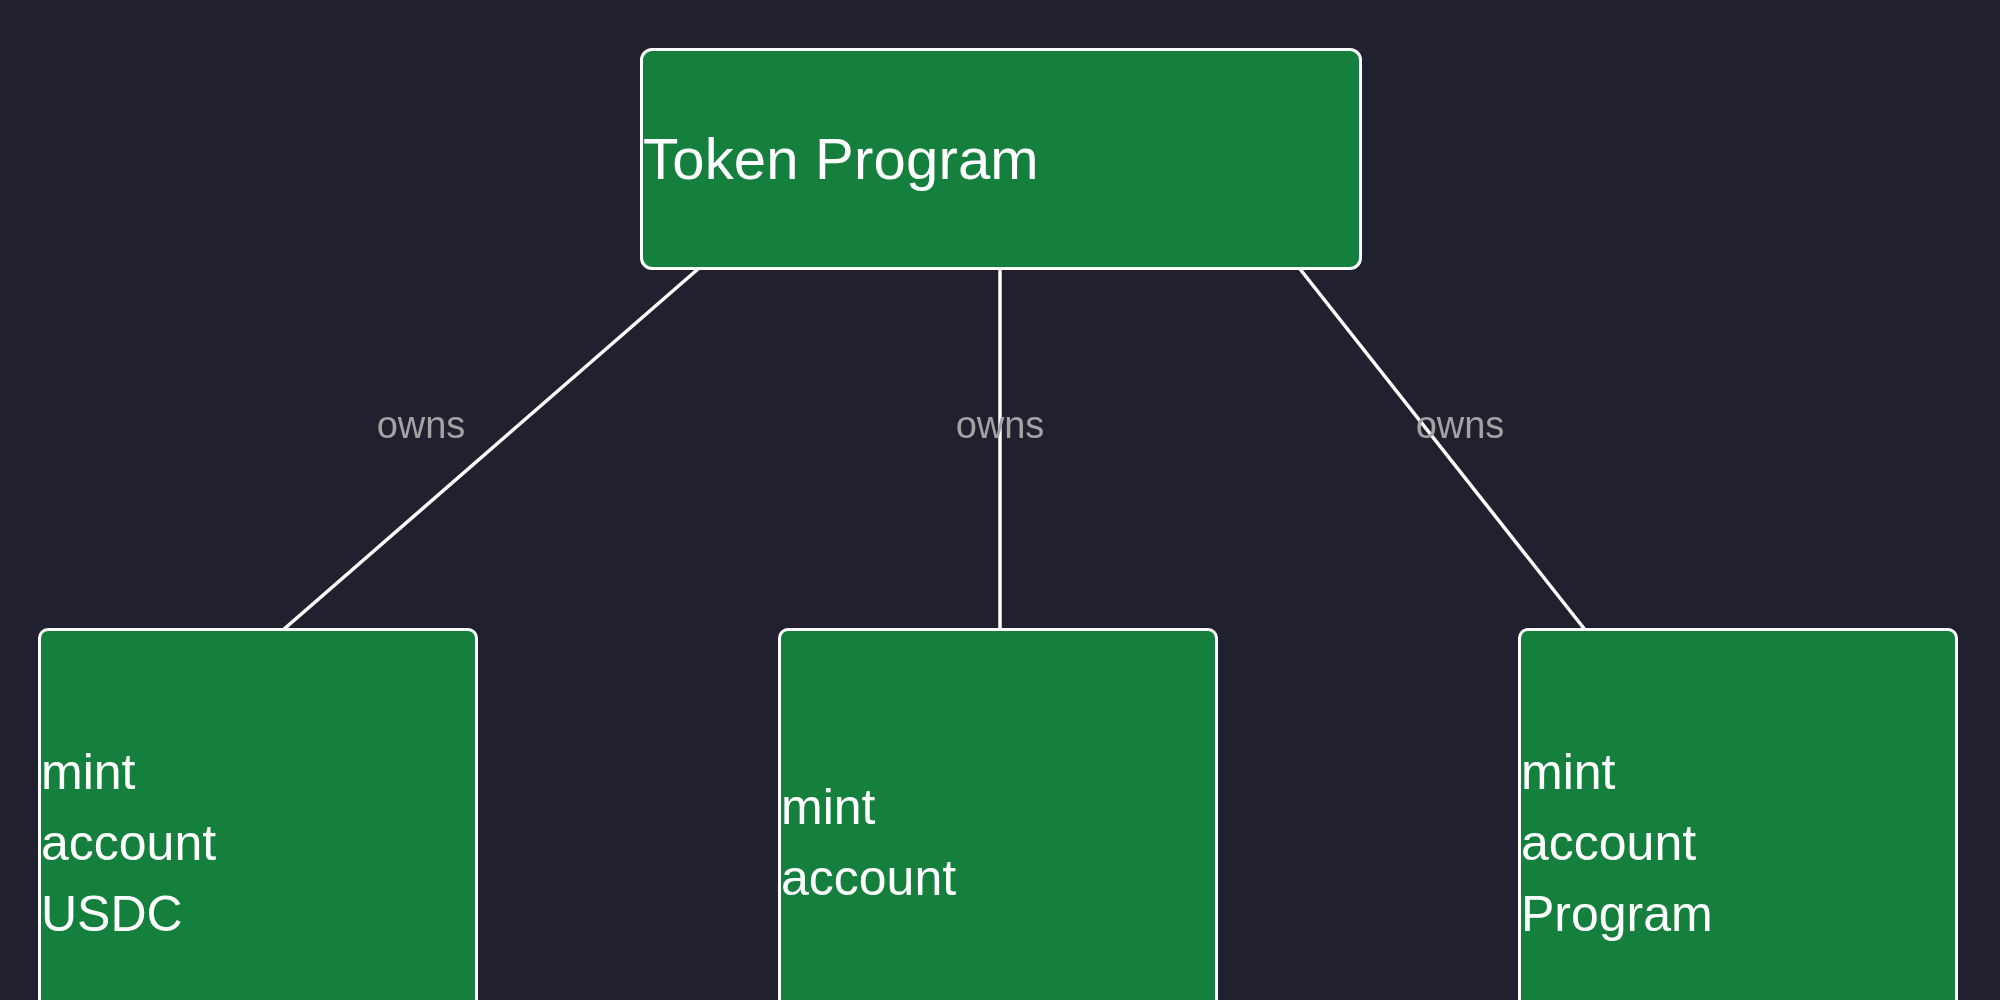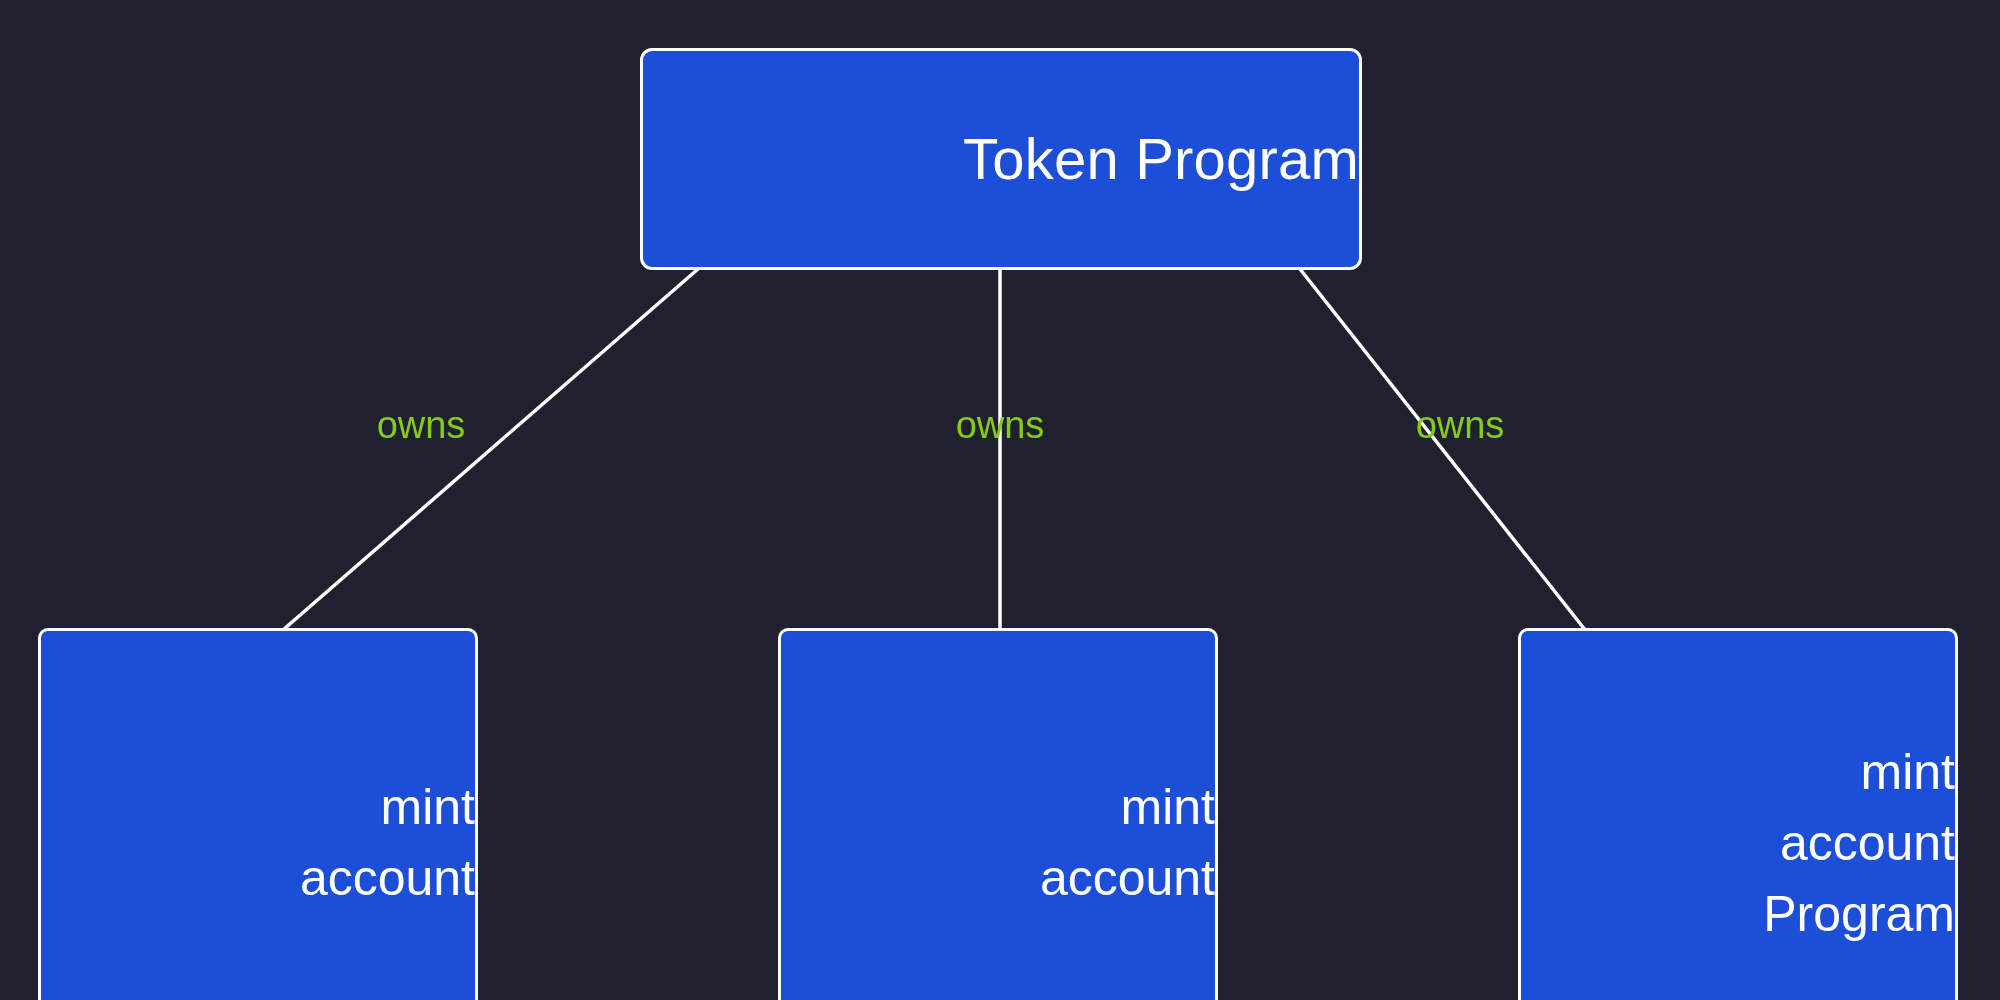--- a/index.html
+++ b/index.html
@@ -26,24 +26,24 @@
     left: 0;
     top: 0;
     width: 2000px;
     height: 1000px;
   }
   .node {
     position: absolute;
     box-sizing: border-box;
     border: 3px solid #ffffff;
     border-radius: 10px;
-    background: #1d4ed8;
+    background: #15803d;
     display: flex;
     flex-direction: column;
-    align-items: flex-end;
+    align-items: flex-start;
     justify-content: center;
     color: #ffffff;
   }
   .node-root {
     left: 640px;
     top: 48px;
     width: 722px;
     height: 222px;
     border-radius: 12px;
   }
@@ -62,21 +62,21 @@
   .node-leaf-1 { left: 778px; }
   .node-leaf-2 { left: 1518px; }
   .leaf-line {
     font-size: 50px;
     line-height: 1.42;
     text-align: center;
     white-space: nowrap;
   }
   .edge-label {
     position: absolute;
-    color: #84cc16;
+    color: #a3a3a3;
     font-size: 38px;
     line-height: 1;
     white-space: nowrap;
     transform: translate(-50%, -50%);
     text-align: center;
   }
   .edge-label-0 { left: 421px; top: 425px; }
   .edge-label-1 { left: 1000px; top: 425px; }
   .edge-label-2 { left: 1460px; top: 425px; }
 </style>
@@ -95,20 +95,21 @@
     <div class="node-title">Token Program</div>
   </div>
 
   <div class="edge-label edge-label-0">owns</div>
   <div class="edge-label edge-label-1">owns</div>
   <div class="edge-label edge-label-2">owns</div>
 
   <div class="node node-leaf node-leaf-0">
     <div class="leaf-line">mint</div>
     <div class="leaf-line">account</div>
+    <div class="leaf-line">USDC</div>
   </div>
 
   <div class="node node-leaf node-leaf-1">
     <div class="leaf-line">mint</div>
     <div class="leaf-line">account</div>
   </div>
 
   <div class="node node-leaf node-leaf-2">
     <div class="leaf-line">mint</div>
     <div class="leaf-line">account</div>

